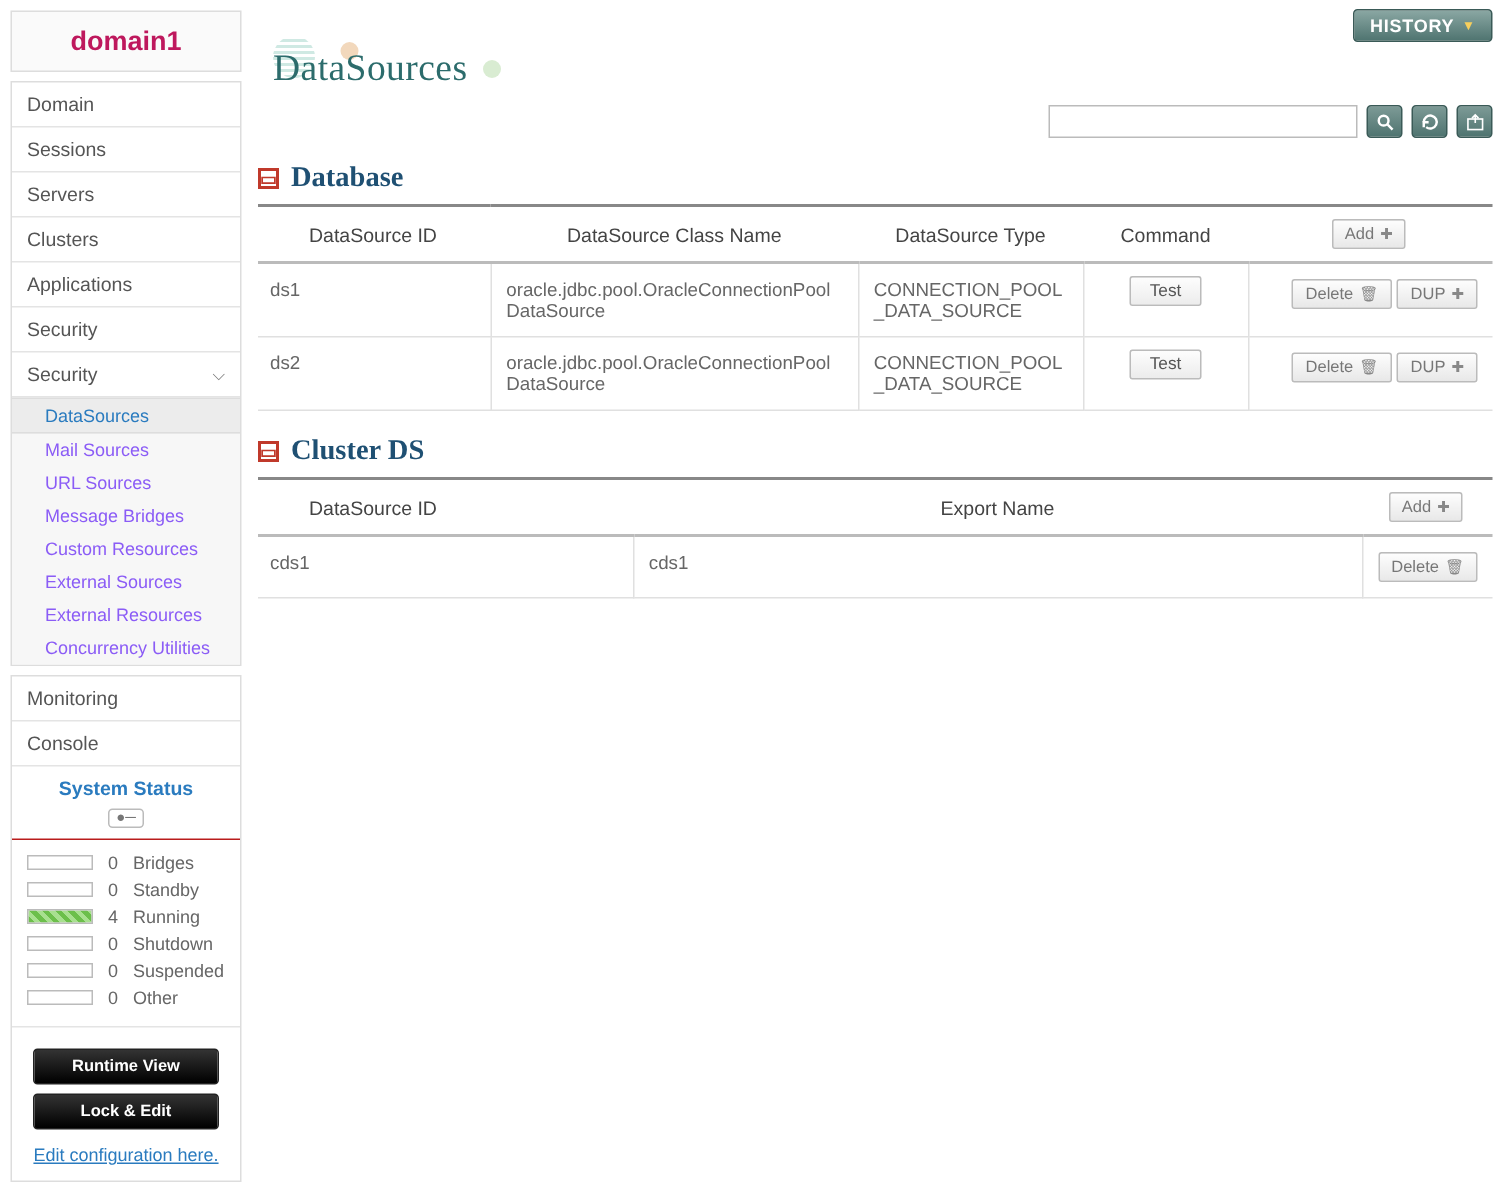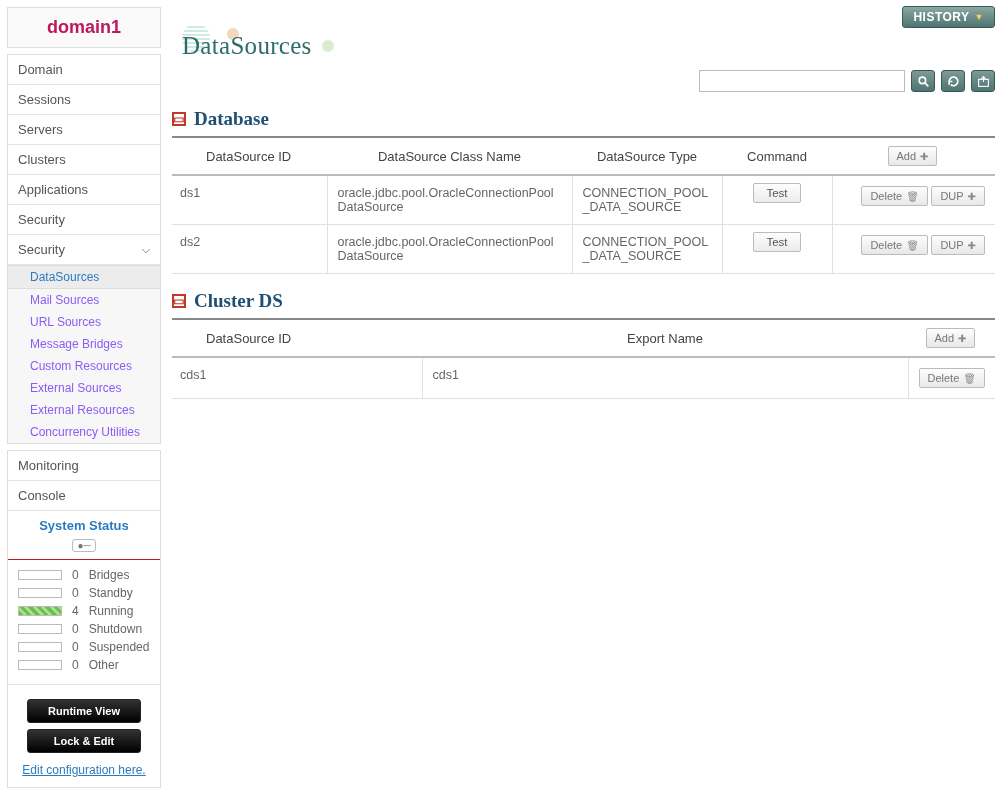--- a/index.html
+++ b/index.html
@@ -15,21 +15,21 @@
   .sub-nav { background: #f7f7f7; }
   .sub-item { padding: 4px 10px 4px 22px; font-size: 12px; color: #8b5cf6; cursor: pointer; }
   .sub-item.active { background: #ececec; color: #2a7bbf; border-top: 1px solid #ddd; border-bottom: 1px solid #ddd; }
   .chevron { font-size: 11px; color: #777; }
   .status-head { display: flex; align-items: center; gap: 6px; padding: 7px 10px; border-bottom: 1px solid #b91c1c; color: #2a7bbf; font-weight: 600; flex-direction: column; }
   .status-icon { border: 1px solid #bbb; border-radius: 3px; padding: 0 4px; font-size: 10px; color: #777; }
   .status-list { padding: 6px 10px 10px 10px; }
   .status-row { display: flex; align-items: center; gap: 10px; font-size: 12px; color: #666; padding: 2px 0; }
   .bar { width: 44px; height: 10px; border: 1px solid #bbb; background: #fff; }
   .bar.running { background: repeating-linear-gradient(45deg,#6cbf4b,#6cbf4b 3px,#a8e08f 3px,#a8e08f 6px); }
-  .btn-black { display: block; width: 114px; margin: 6px auto; padding: 5px 0; background: linear-gradient(#333,#000); color: #fff; font-size: 11px; text-align: center; border: 1px solid #222; border-radius: 3px; font-weight: 600; cursor: pointer; }
+  .btn-black { display: block; width: 124px; margin: 6px auto; padding: 5px 0; background: linear-gradient(#333,#000); color: #fff; font-size: 11px; text-align: center; border: 1px solid #222; border-radius: 3px; font-weight: 600; cursor: pointer; }
   .edit-link { display: block; text-align: center; color: #2a7bbf; font-size: 12px; text-decoration: underline; padding: 4px 0 10px; cursor: pointer; }
   
   .main { flex: 1; padding: 6px 4px 6px 4px; width: 815px; }
   .topbar { display: flex; justify-content: flex-end; margin-bottom: 2px; }
   .history-btn { background: linear-gradient(#8aa7a3,#4f7470); color: #fff; font-weight: 700; font-size: 12px; padding: 3px 10px; border: 1px solid #3a5a57; border-radius: 3px; display: flex; align-items: center; gap: 5px; cursor: pointer; letter-spacing: 0.5px; }
   .history-btn .tri { color: #f7cf5c; font-size: 9px; }
   .page-head { display: flex; align-items: center; justify-content: space-between; }
   .page-title { font-family: Georgia, "Times New Roman", serif; font-size: 25px; color: #2c6c6c; font-weight: 400; letter-spacing: 0.3px; position: relative; padding-left: 10px; }
   .title-deco { position: relative; width: 170px; height: 40px; margin-top: -4px; }
   .circle { position: absolute; border-radius: 50%; }

